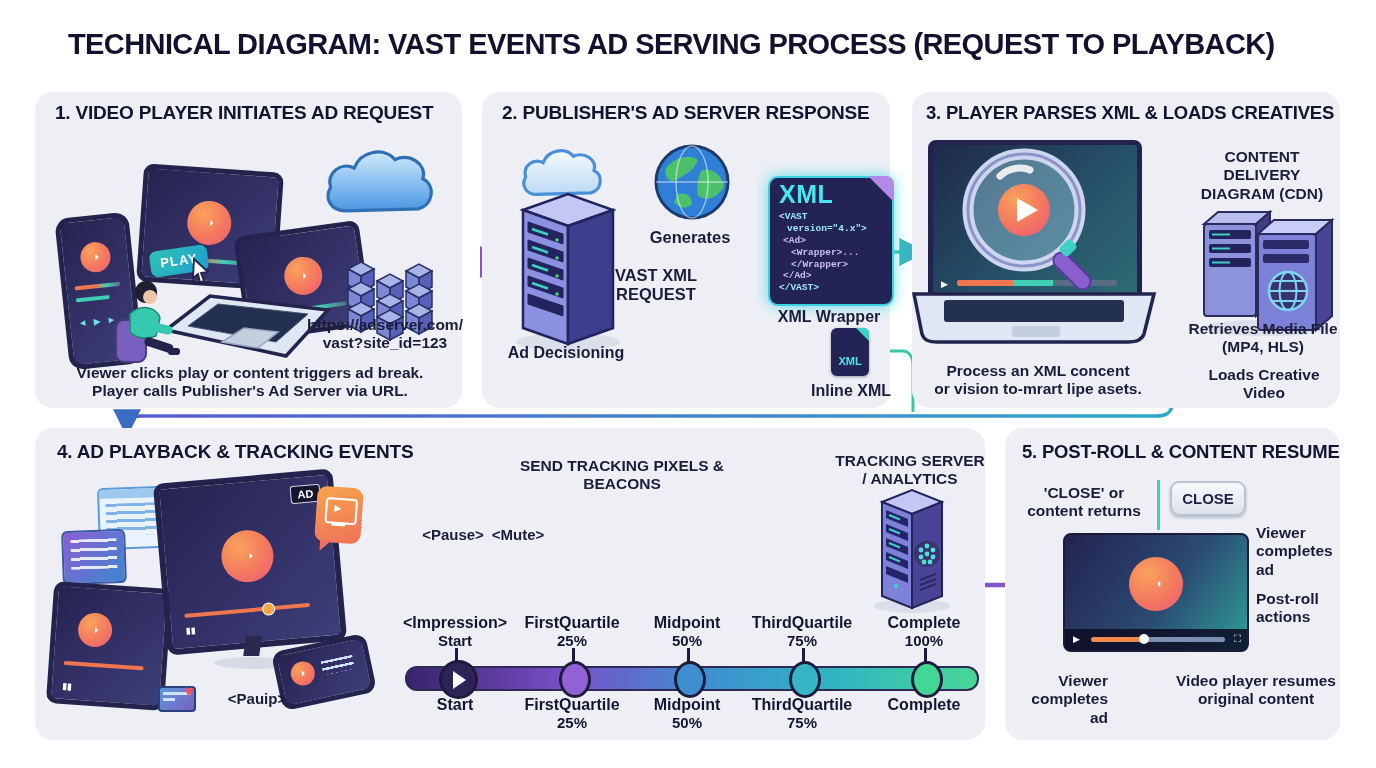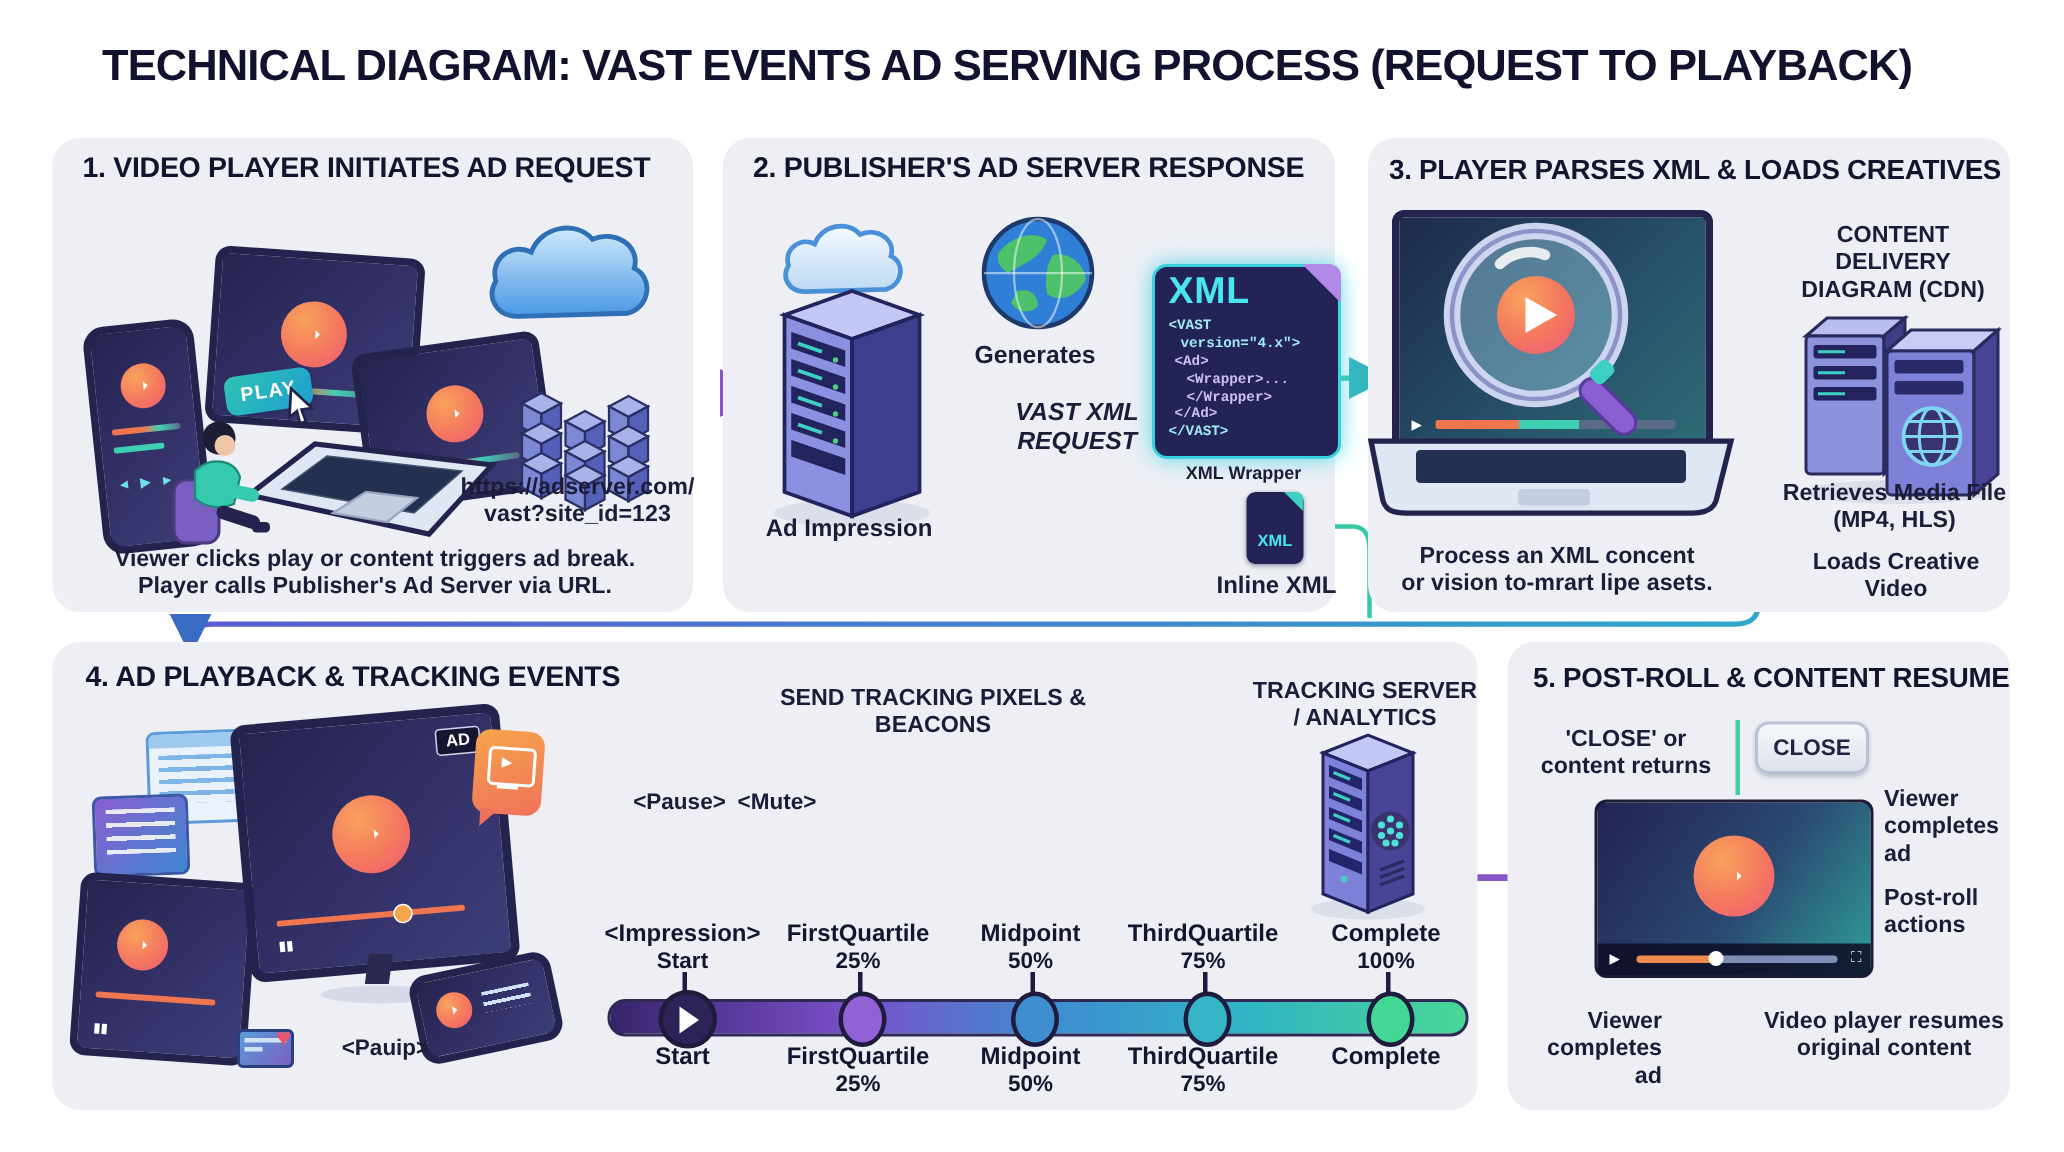--- a/index.html
+++ b/index.html
@@ -263,41 +263,41 @@
       <line x1="24" y1="73" x2="40" y2="78.5"></line>
         <line x1="24" y1="91" x2="40" y2="96.5"></line>
     </g>
     <g fill="#4cd07a">
         <circle cx="49" cy="48" r="1.8"></circle>
         <circle cx="49" cy="66" r="1.8"></circle>
         <circle cx="49" cy="84" r="1.8"></circle>
         <circle cx="49" cy="102" r="1.8"></circle>
       </g>
   </svg>
-  <div class="lbl" style="left:500px;top:344px;width:132px;font-size:16px;">Ad Impression</div>
+  <div class="lbl" style="left:500px;top:344px;width:132px;font-size:16px;">Ad Decisioning</div>
   <div class="lbl" style="left:645px;top:228px;width:90px;font-size:16.5px;">Generates</div>
-  <div class="lbl lbl-b" style="left:658px;top:266px;width:120px;font-size:16.5px;font-style:italic;">
+  <div class="lbl lbl-b" style="left:596px;top:266px;width:120px;font-size:16.5px;">
     <div>VAST XML</div>
       <div>REQUEST</div>
   </div>
 
   <div class="xmlblock" style="left:768px;top:176px;width:122px;height:126px;">
     <div class="xmlfold"></div>
     <div style="position:absolute;left:9px;top:2px;color:#49e6ef;font-weight:800;font-size:25px;letter-spacing:.5px;">XML</div>
     <div class="code" style="position:absolute;left:9px;top:33px;font-size:9.5px;line-height:1.25;color:#9fe8f2;font-weight:700;">
       <div>&lt;VAST</div>
       <div style="padding-left:8px;">version="4.x"&gt;</div>
       <div style="padding-left:4px;color:#cdbdf2;">&lt;Ad&gt;</div>
       <div style="padding-left:12px;color:#cdbdf2;">&lt;Wrapper&gt;...</div>
       <div style="padding-left:12px;color:#cdbdf2;">&lt;/Wrapper&gt;</div>
       <div style="padding-left:4px;color:#cdbdf2;">&lt;/Ad&gt;</div>
       <div>&lt;/VAST&gt;</div>
     </div>
   </div>
-  <div class="lbl" style="left:762px;top:308px;width:134px;font-size:12px;">XML Wrapper</div>
+  <div class="lbl" style="left:762px;top:308px;width:134px;font-size:16px;">XML Wrapper</div>
 
   <div class="abs" style="left:831px;top:328px;width:38px;height:48px;background:#232355;border-radius:6px;box-shadow:0 1px 3px rgba(20,30,60,.4);">
     <div style="position:absolute;right:0;top:0;width:0;height:0;border-style:solid;border-width:0 13px 13px 0;border-color:transparent #3fd0c4 transparent transparent;border-radius:0 5px 0 0;"></div>
     <div style="position:absolute;left:0;bottom:9px;width:100%;text-align:center;color:#49e6ef;font-weight:800;font-size:11px;">XML</div>
   </div>
   <div class="lbl" style="left:796px;top:382px;width:110px;font-size:16px;">Inline XML</div>
 
   <div class="screen" style="left:928px;top:140px;width:204px;height:152px;border-radius:8px;background:linear-gradient(135deg,#1e2a4a 0%,#27536a 60%,#2e6b74 100%);">
     <div style="position:absolute;left:8px;bottom:8px;color:#fff;font-size:9px;">▶</div>
     <div class="prog" style="left:24px;bottom:11px;width:160px;height:6px;background:linear-gradient(90deg,#f0764f 0 35%,#3fd0b4 35% 60%,#5a6b86 60% 100%);"></div>

